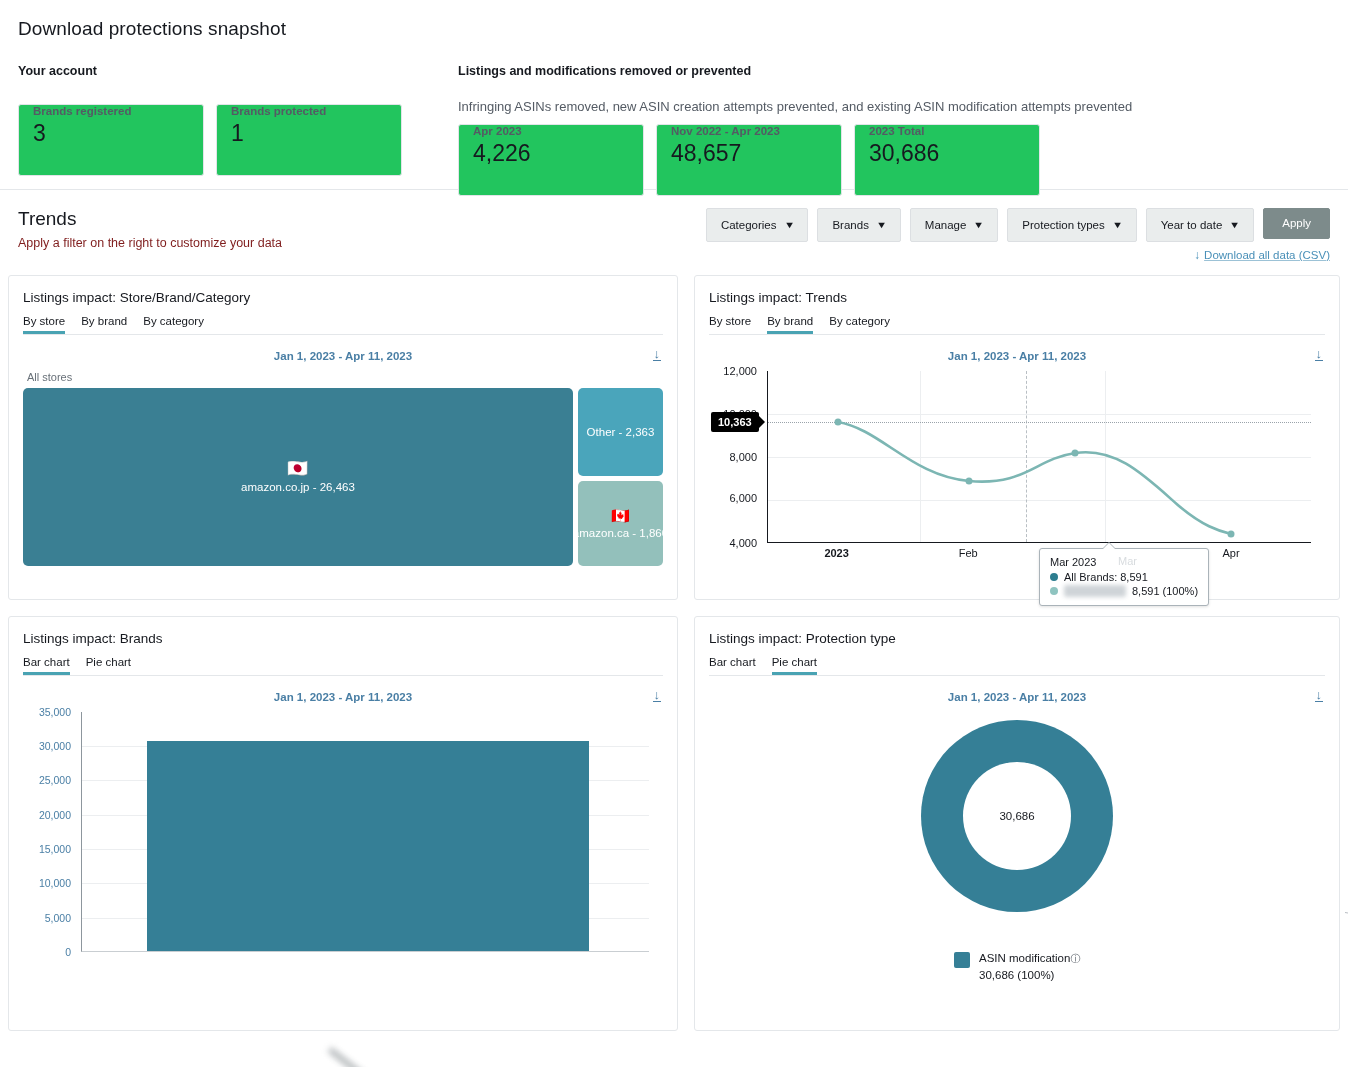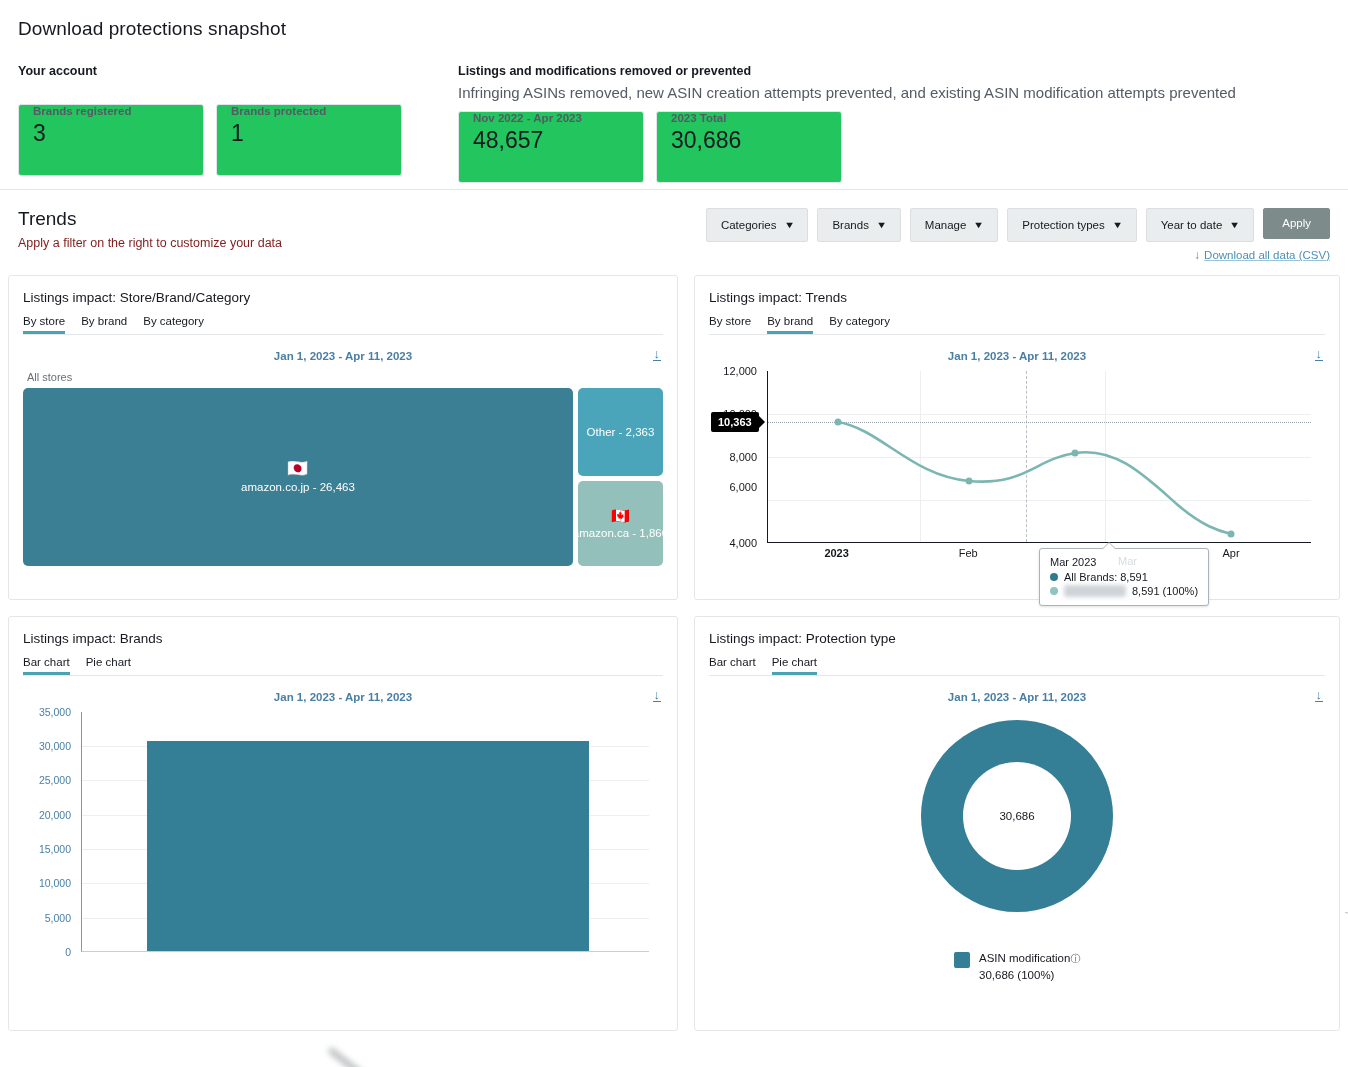--- a/index.html
+++ b/index.html
@@ -32,23 +32,23 @@
   }
   .col-account { width: 440px; flex: none; }
   .col-removed { flex: 1; }
   .col-head {
     font-size: 12.5px;
     font-weight: bold;
     color: #16191f;
     margin-bottom: 2px;
   }
   .col-sub {
-    font-size: 15px;
+    font-size: 13px;
     color: #545b64;
-    margin-top: 6px;
+    margin-top: 21px;
   }
   .cards {
     display: flex;
     gap: 12px;
     margin-top: 14px;
   }
   .stat-card {
     border: 1px solid #e1e4e8;
     border-radius: 3px;
     background: #22c55e;
@@ -534,20 +534,24 @@
           <div class="stat-label">Brands protected</div>
           <div class="stat-value">1</div>
         </div>
       </div>
     </div>
     <div class="col-removed">
       <div class="col-head">Listings and modifications removed or prevented</div>
       <div class="col-sub">Infringing ASINs removed, new ASIN creation attempts prevented, and existing ASIN modification attempts prevented</div>
       <div class="cards removed-cards">
         <div class="stat-card wide">
+          <div class="stat-label">Apr 2023</div>
+          <div class="stat-value">4,226</div>
+        </div>
+        <div class="stat-card wide">
           <div class="stat-label">Nov 2022 - Apr 2023</div>
           <div class="stat-value">48,657</div>
         </div>
         <div class="stat-card wide">
           <div class="stat-label">2023 Total</div>
           <div class="stat-value">30,686</div>
         </div>
       </div>
     </div>
   </div>
@@ -631,21 +635,21 @@
     </div>
     <div class="chart-head">
       <span class="chart-date">Jan 1, 2023 - Apr 11, 2023</span>
       <span class="chart-dl">↓</span>
     </div>
     <div class="linewrap">
       <div class="yaxis-ticks">
         <div class="ytick" style="top:0px;">12,000</div>
         <div class="ytick" style="top:43px;">10,000</div>
         <div class="ytick" style="top:86px;">8,000</div>
-        <div class="ytick" style="top:116px;">6,000</div>
+        <div class="ytick" style="top:127px;">6,000</div>
         <div class="ytick" style="top:172px;">4,000</div>
       </div>
       <div class="ymark" style="left:2px; top:51px;">10,363</div>
       <div class="plot">
         <div class="hgrid" style="top:43px;"></div>
         <div class="hgrid" style="top:86px;"></div>
         <div class="hgrid" style="top:129px;"></div>
         <div class="vgrid" style="left:28%;"></div>
         <div class="vgrid" style="left:62%;"></div>
         <div class="vdash" style="left:47.5%;"></div>

